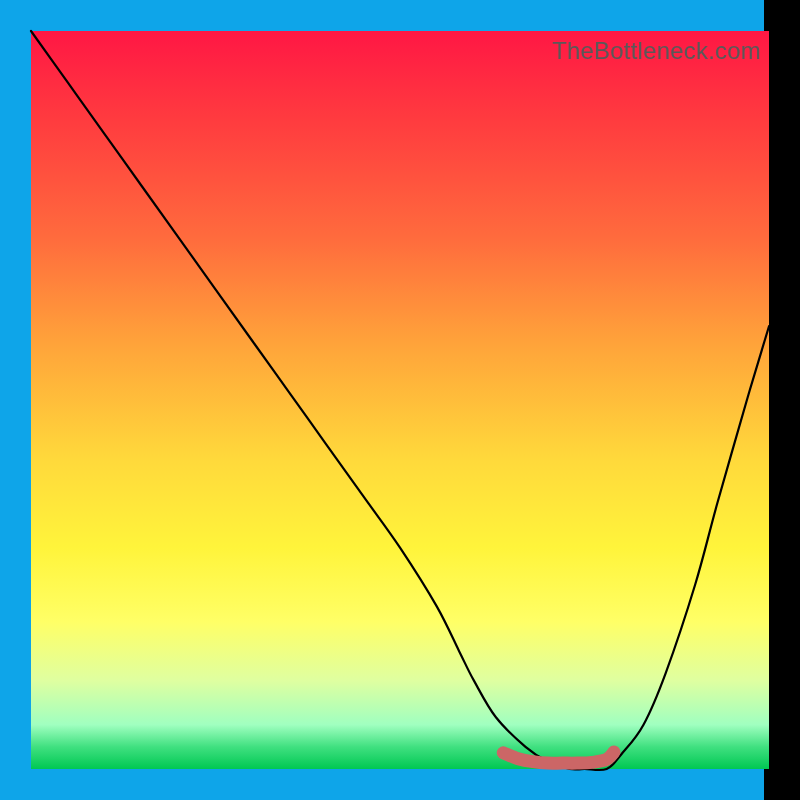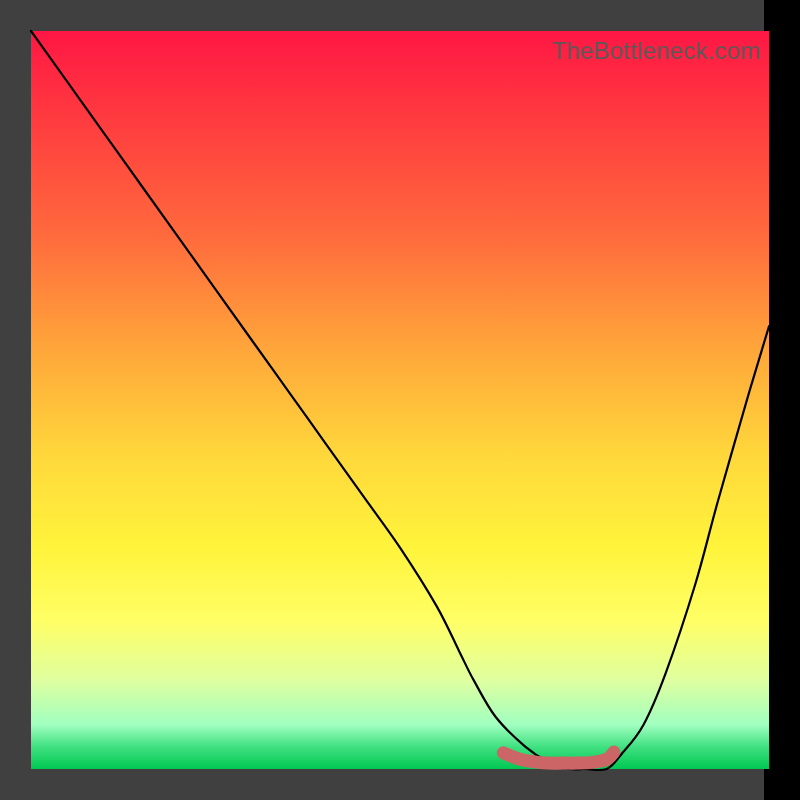--- a/index.html
+++ b/index.html
@@ -1,21 +1,21 @@
 <!DOCTYPE html>
 <html><head>
 <meta charset="utf-8">
 <style>
   * { margin: 0; padding: 0; box-sizing: border-box; }
   html, body { width: 800px; height: 800px; overflow: hidden; background: #000; }
   .frame {
     position: relative;
     width: 764px;
     height: 800px;
-    background: #404040;
+    background: #0ea5e9;
   }
   .plot-area {
     position: absolute;
     left: 31px;
     top: 31px;
     width: 738px;
     height: 738px;
     background: linear-gradient(to bottom,
       #ff1744 0%,
       #ff3b3f 12%,

